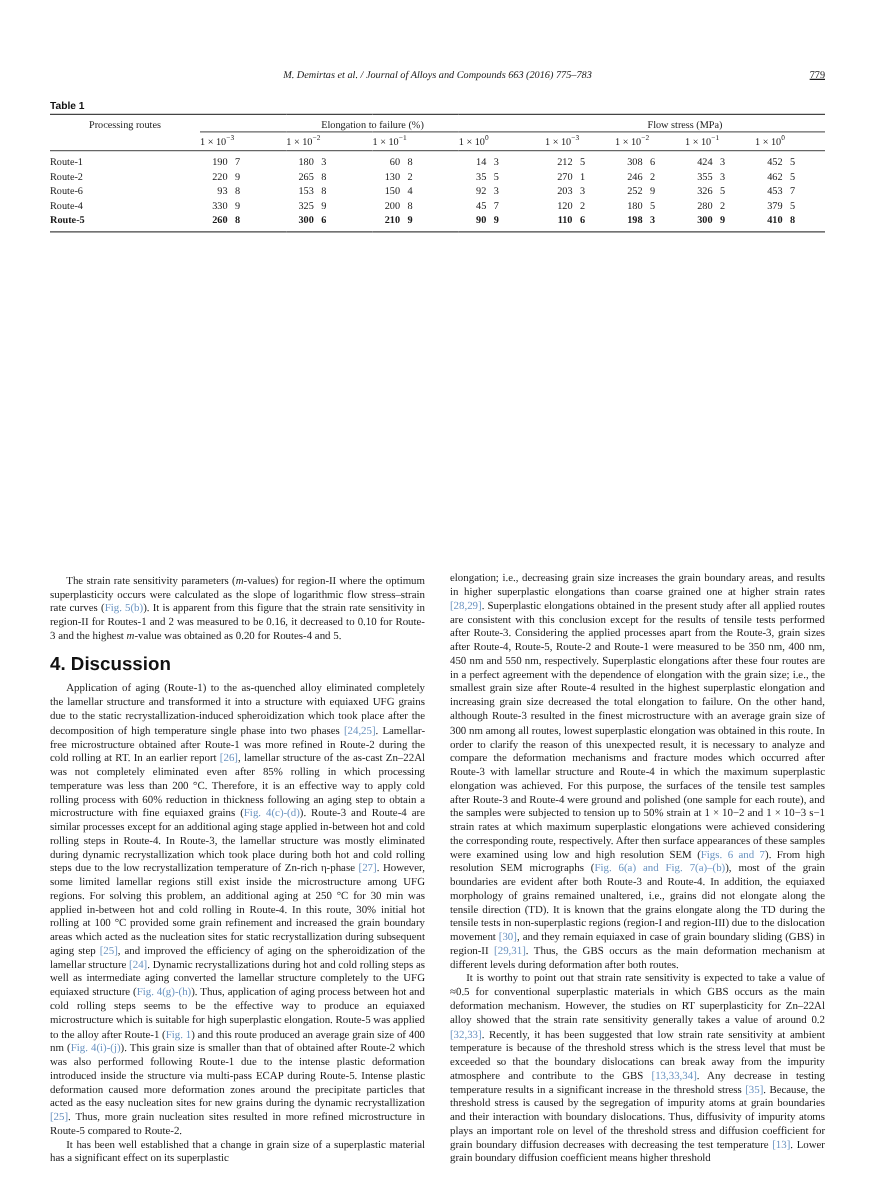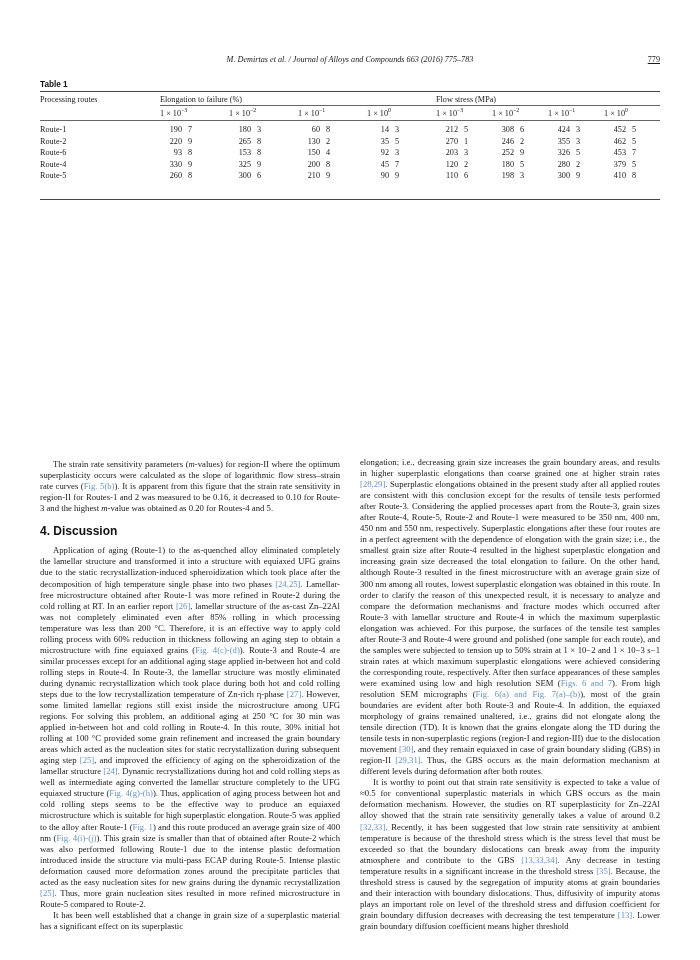--- a/index.html
+++ b/index.html
@@ -87,20 +87,21 @@
   .rule-bot  { border-bottom: 1.3px solid #444; }
 
   .grp-head {
     height: 14px;
     font-size: 8.2px;
   }
   .grp-head .grp-label {
     display: block;
     padding-top: 3px;
     padding-bottom: 1px;
+    text-align: center;
   }
   .grp-underline {
     border-bottom: 0.9px solid #666;
   }
   .sub-head {
     height: 15px;
   }
   .sub-head .sub-label {
     display: block;
     padding-top: 3px;
@@ -109,21 +110,22 @@
   }
   table.data tbody tr td {
     height: 11.6px;
     line-height: 11.6px;
   }
   table.data tbody tr:first-child td {
     padding-top: 3px;
     margin-top: 20px;
   }
   table.data tbody tr:last-child td {
-    padding-bottom: 17px;
+    padding-bottom: 3px;
+    font-weight: bold;
   }
   .cell-val {
     display: inline-block;
     width: 22px;
     text-align: right;
   }
   .cell-err {
     display: inline-block;
     width: 16px;
     text-align: left;
@@ -154,21 +156,21 @@
   }
   .col p {
     margin: 0;
     text-indent: 13px;
   }
   .col p.cont {
     text-indent: 0;
   }
   h2.section {
     font-family: "Liberation Sans", sans-serif;
-    font-size: 12px;
+    font-size: 15px;
     font-weight: bold;
     margin: 12px 0 8px 0;
     color: #111;
   }
   .ref, .figref {
     color: #6a93c0;
   }
   .ital { font-style: italic; }
 </style>
 </head>

